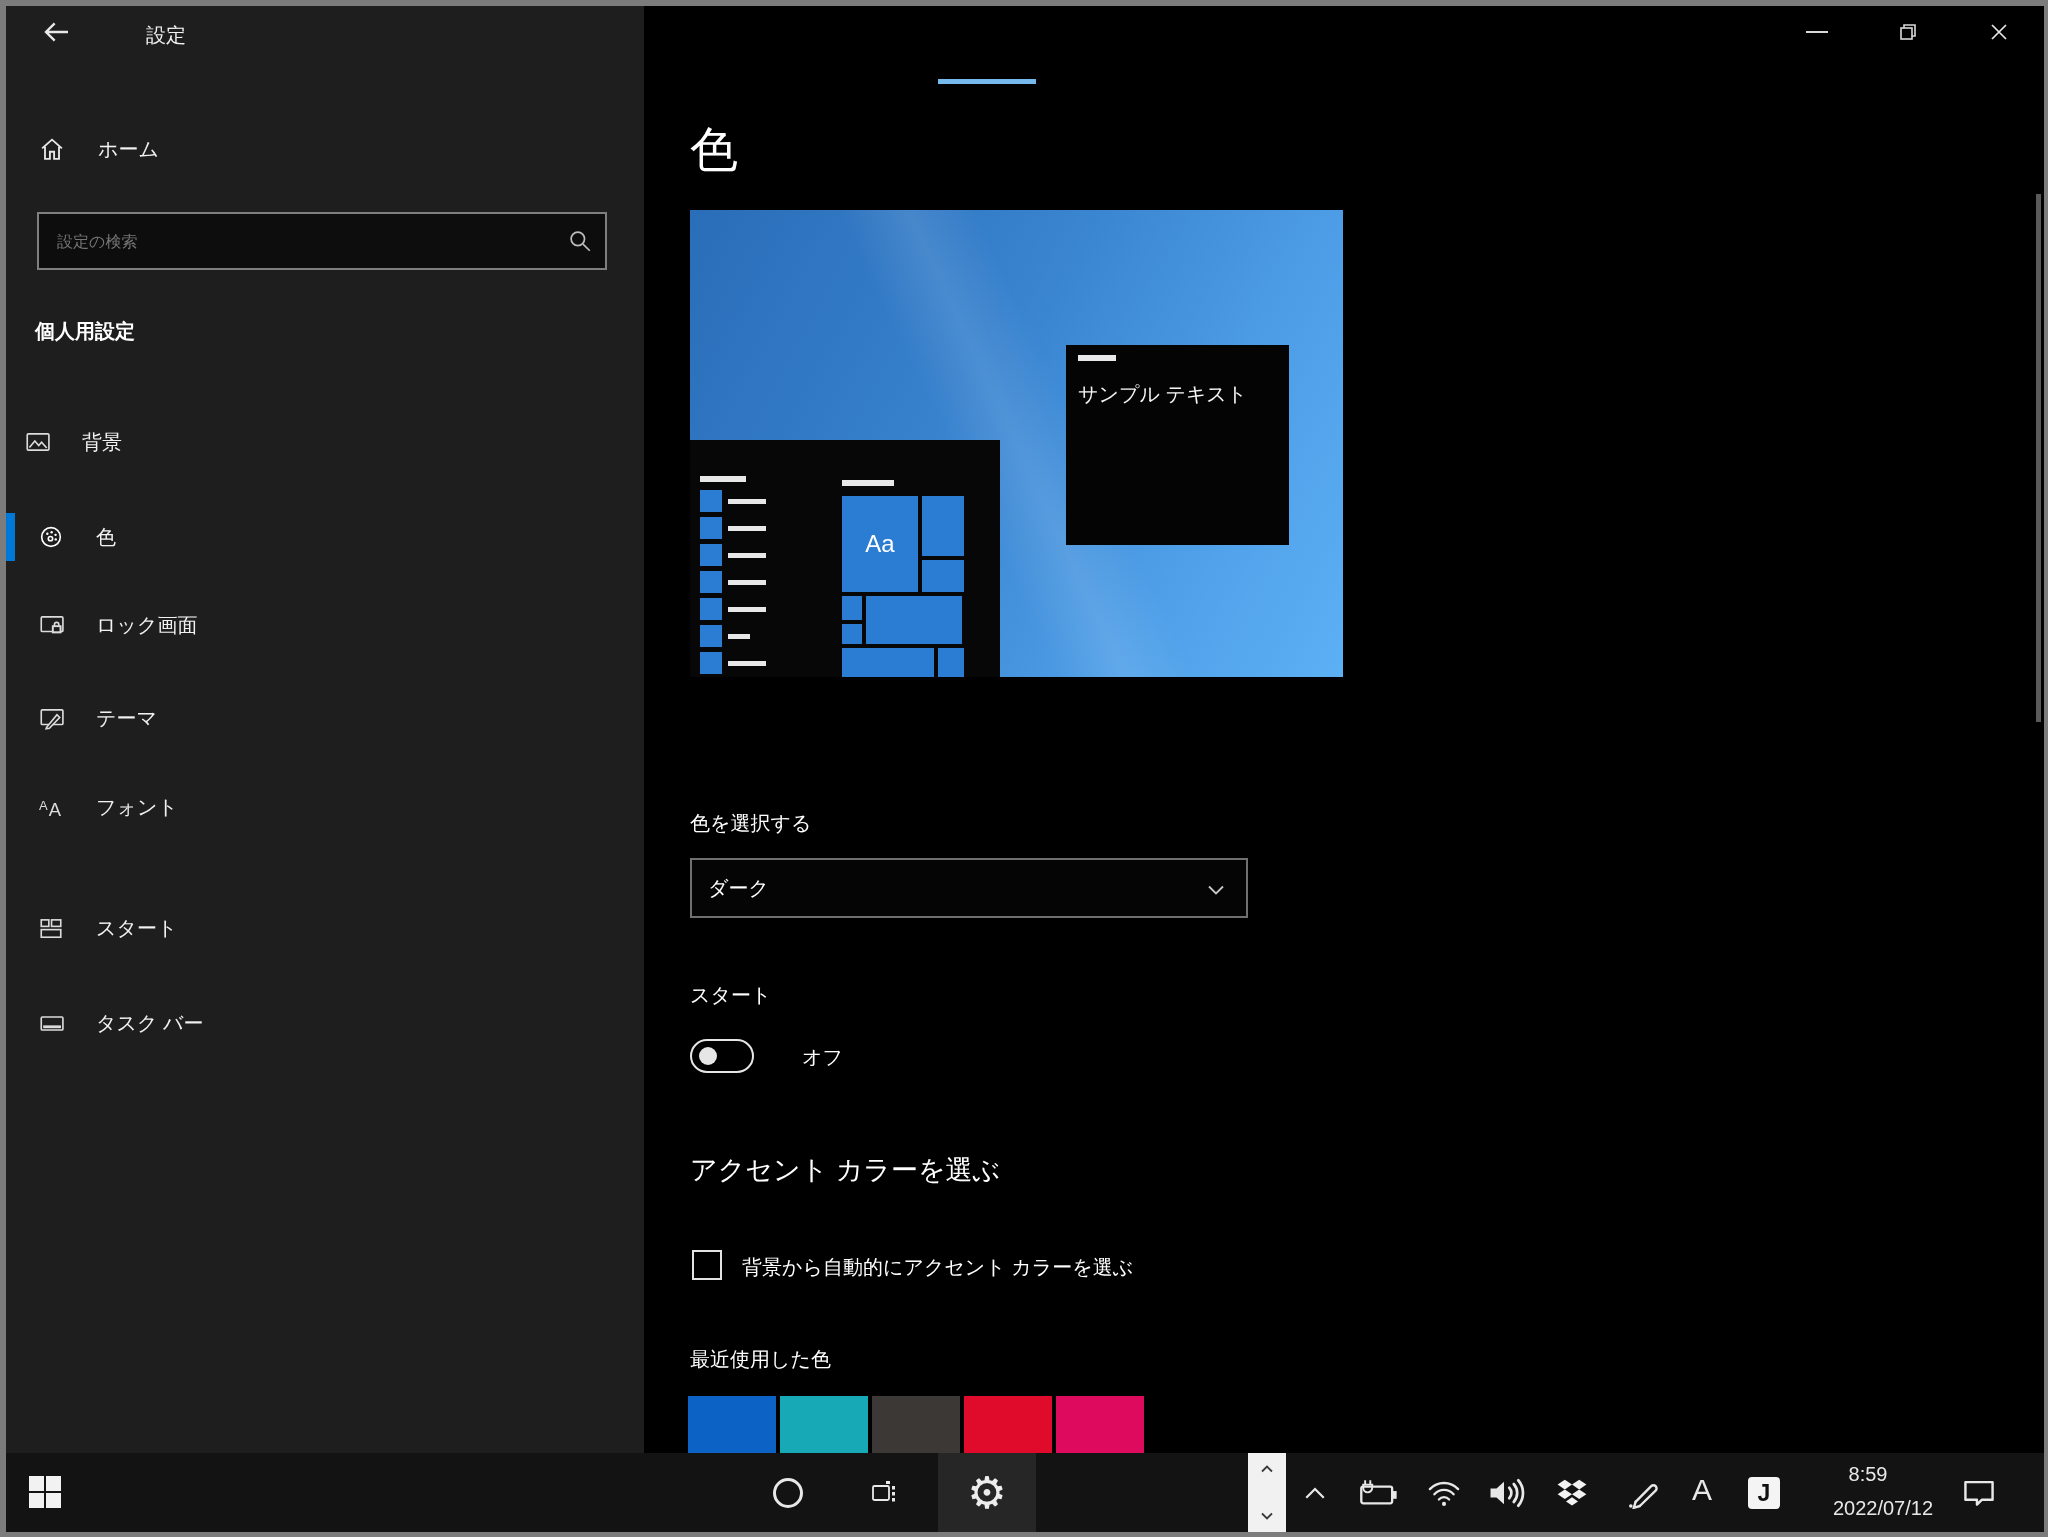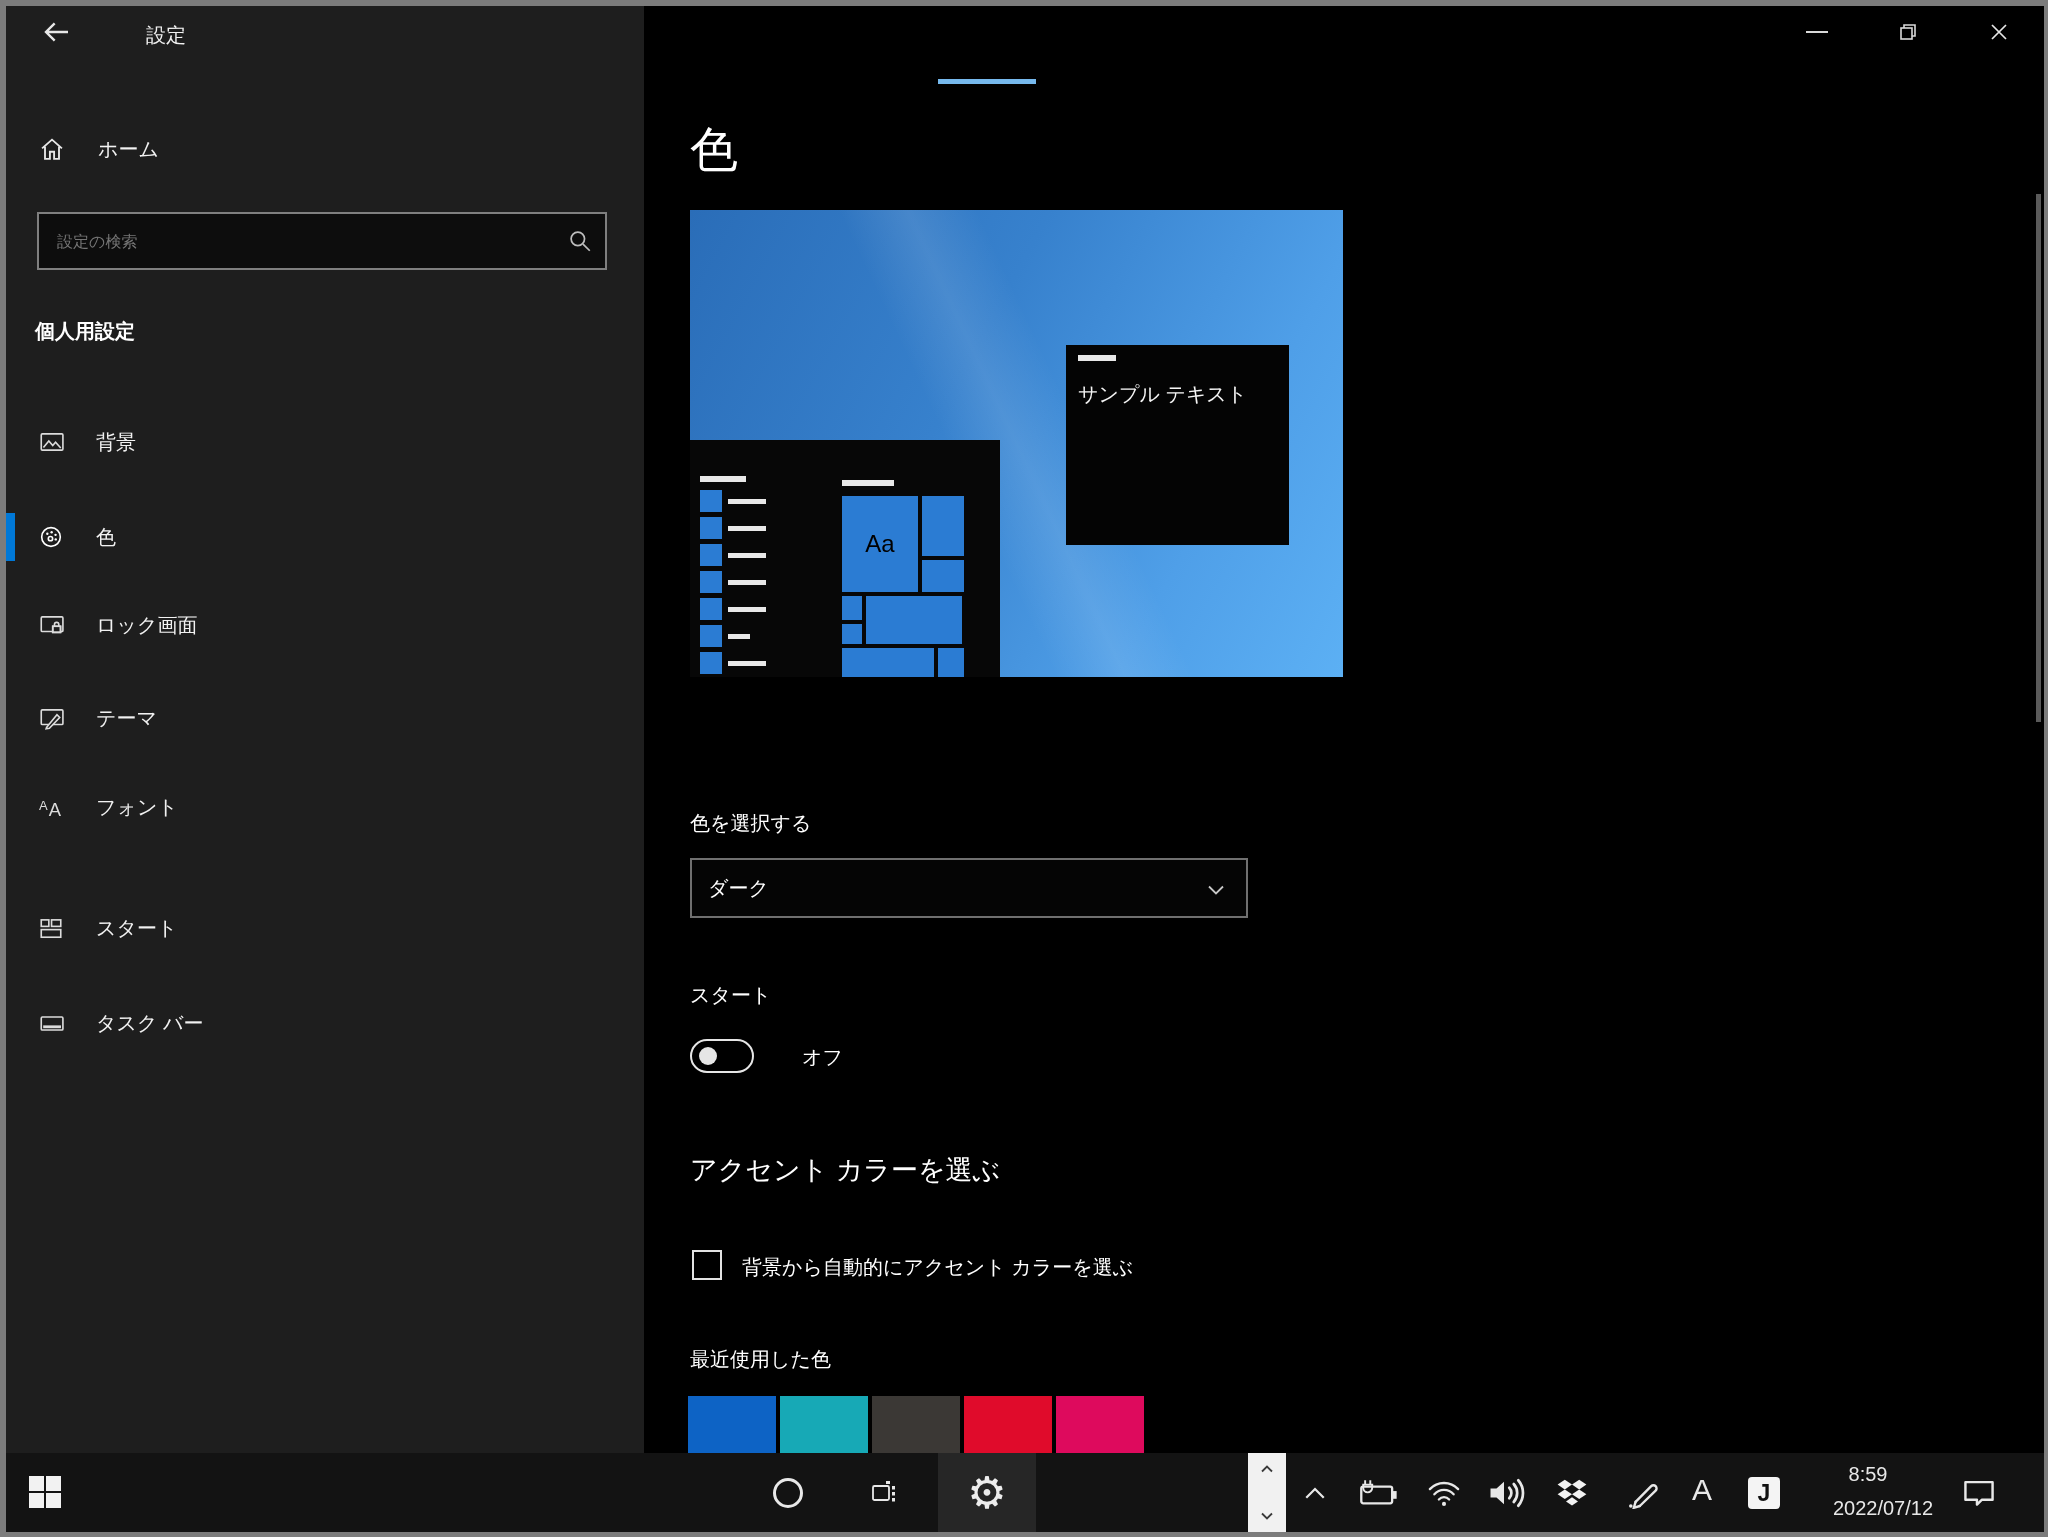--- a/index.html
+++ b/index.html
@@ -72,21 +72,21 @@
       <circle cx="10" cy="10" r="6.2"></circle>
         <path d="M14.8 14.8 L21 21"></path>
     </svg>
   </span>
 </div>
 
 <div class="abs txt" style="left:35px;top:318px;font-size:20px;font-weight:600;color:#ffffff;">個人用設定</div>
 
 <div class="abs accentbar" style="background: rgb(0, 120, 215);"></div>
 
-<div class="abs row" style="left:38px;top:428px;height:28px;">
+<div class="abs row" style="left:24px;top:428px;height:28px;">
   <span>
     <svg width="26" height="26" viewBox="0 0 24 24" fill="none" stroke="#dcdcdc" stroke-width="1.5">
       <rect x="3" y="4.5" width="20" height="15" rx="1"></rect>
         <path d="M5 17 L10 11 L13.6 15.2 L16.2 12.2 L21 17.6"></path>
     </svg>
   </span>
   <span class="navlabel txt" style="margin-left:32px;">背景</span>
 </div>
 
 <div class="abs row" style="left:38px;top:523px;height:28px;">
@@ -194,21 +194,21 @@
     <div class="tile" style="left:10px;top:131px;width:22px;height:22px;"></div>
       <div class="wline" style="left:38px;top:140px;width:38px;height:5px;"></div>
     <div class="tile" style="left:10px;top:158px;width:22px;height:22px;"></div>
       <div class="wline" style="left:38px;top:167px;width:38px;height:5px;"></div>
     <div class="tile" style="left:10px;top:185px;width:22px;height:22px;"></div>
       <div class="wline" style="left:38px;top:194px;width:22px;height:5px;"></div>
     <div class="tile" style="left:10px;top:212px;width:22px;height:22px;"></div>
       <div class="wline" style="left:38px;top:221px;width:38px;height:5px;"></div>
     <div class="wline" style="left:152px;top:40px;width:52px;height:6px;"></div>
     <div class="tile" style="left:152px;top:56px;width:76px;height:96px;display:flex;align-items:center;justify-content:center;">
-      <span style="font-size:24px;color:#000000;">Aa</span>
+      <span style="font-size:24px;color:#ffffff;">Aa</span>
     </div>
     <div class="tile" style="left:232px;top:56px;width:42px;height:60px;"></div>
     <div class="tile" style="left:232px;top:120px;width:42px;height:32px;"></div>
     <div class="tile" style="left:152px;top:156px;width:20px;height:24px;"></div>
     <div class="tile" style="left:152px;top:184px;width:20px;height:20px;"></div>
     <div class="tile" style="left:176px;top:156px;width:96px;height:48px;"></div>
     <div class="tile" style="left:152px;top:208px;width:92px;height:29px;"></div>
     <div class="tile" style="left:248px;top:208px;width:26px;height:29px;"></div>
   </div>
 </div>

